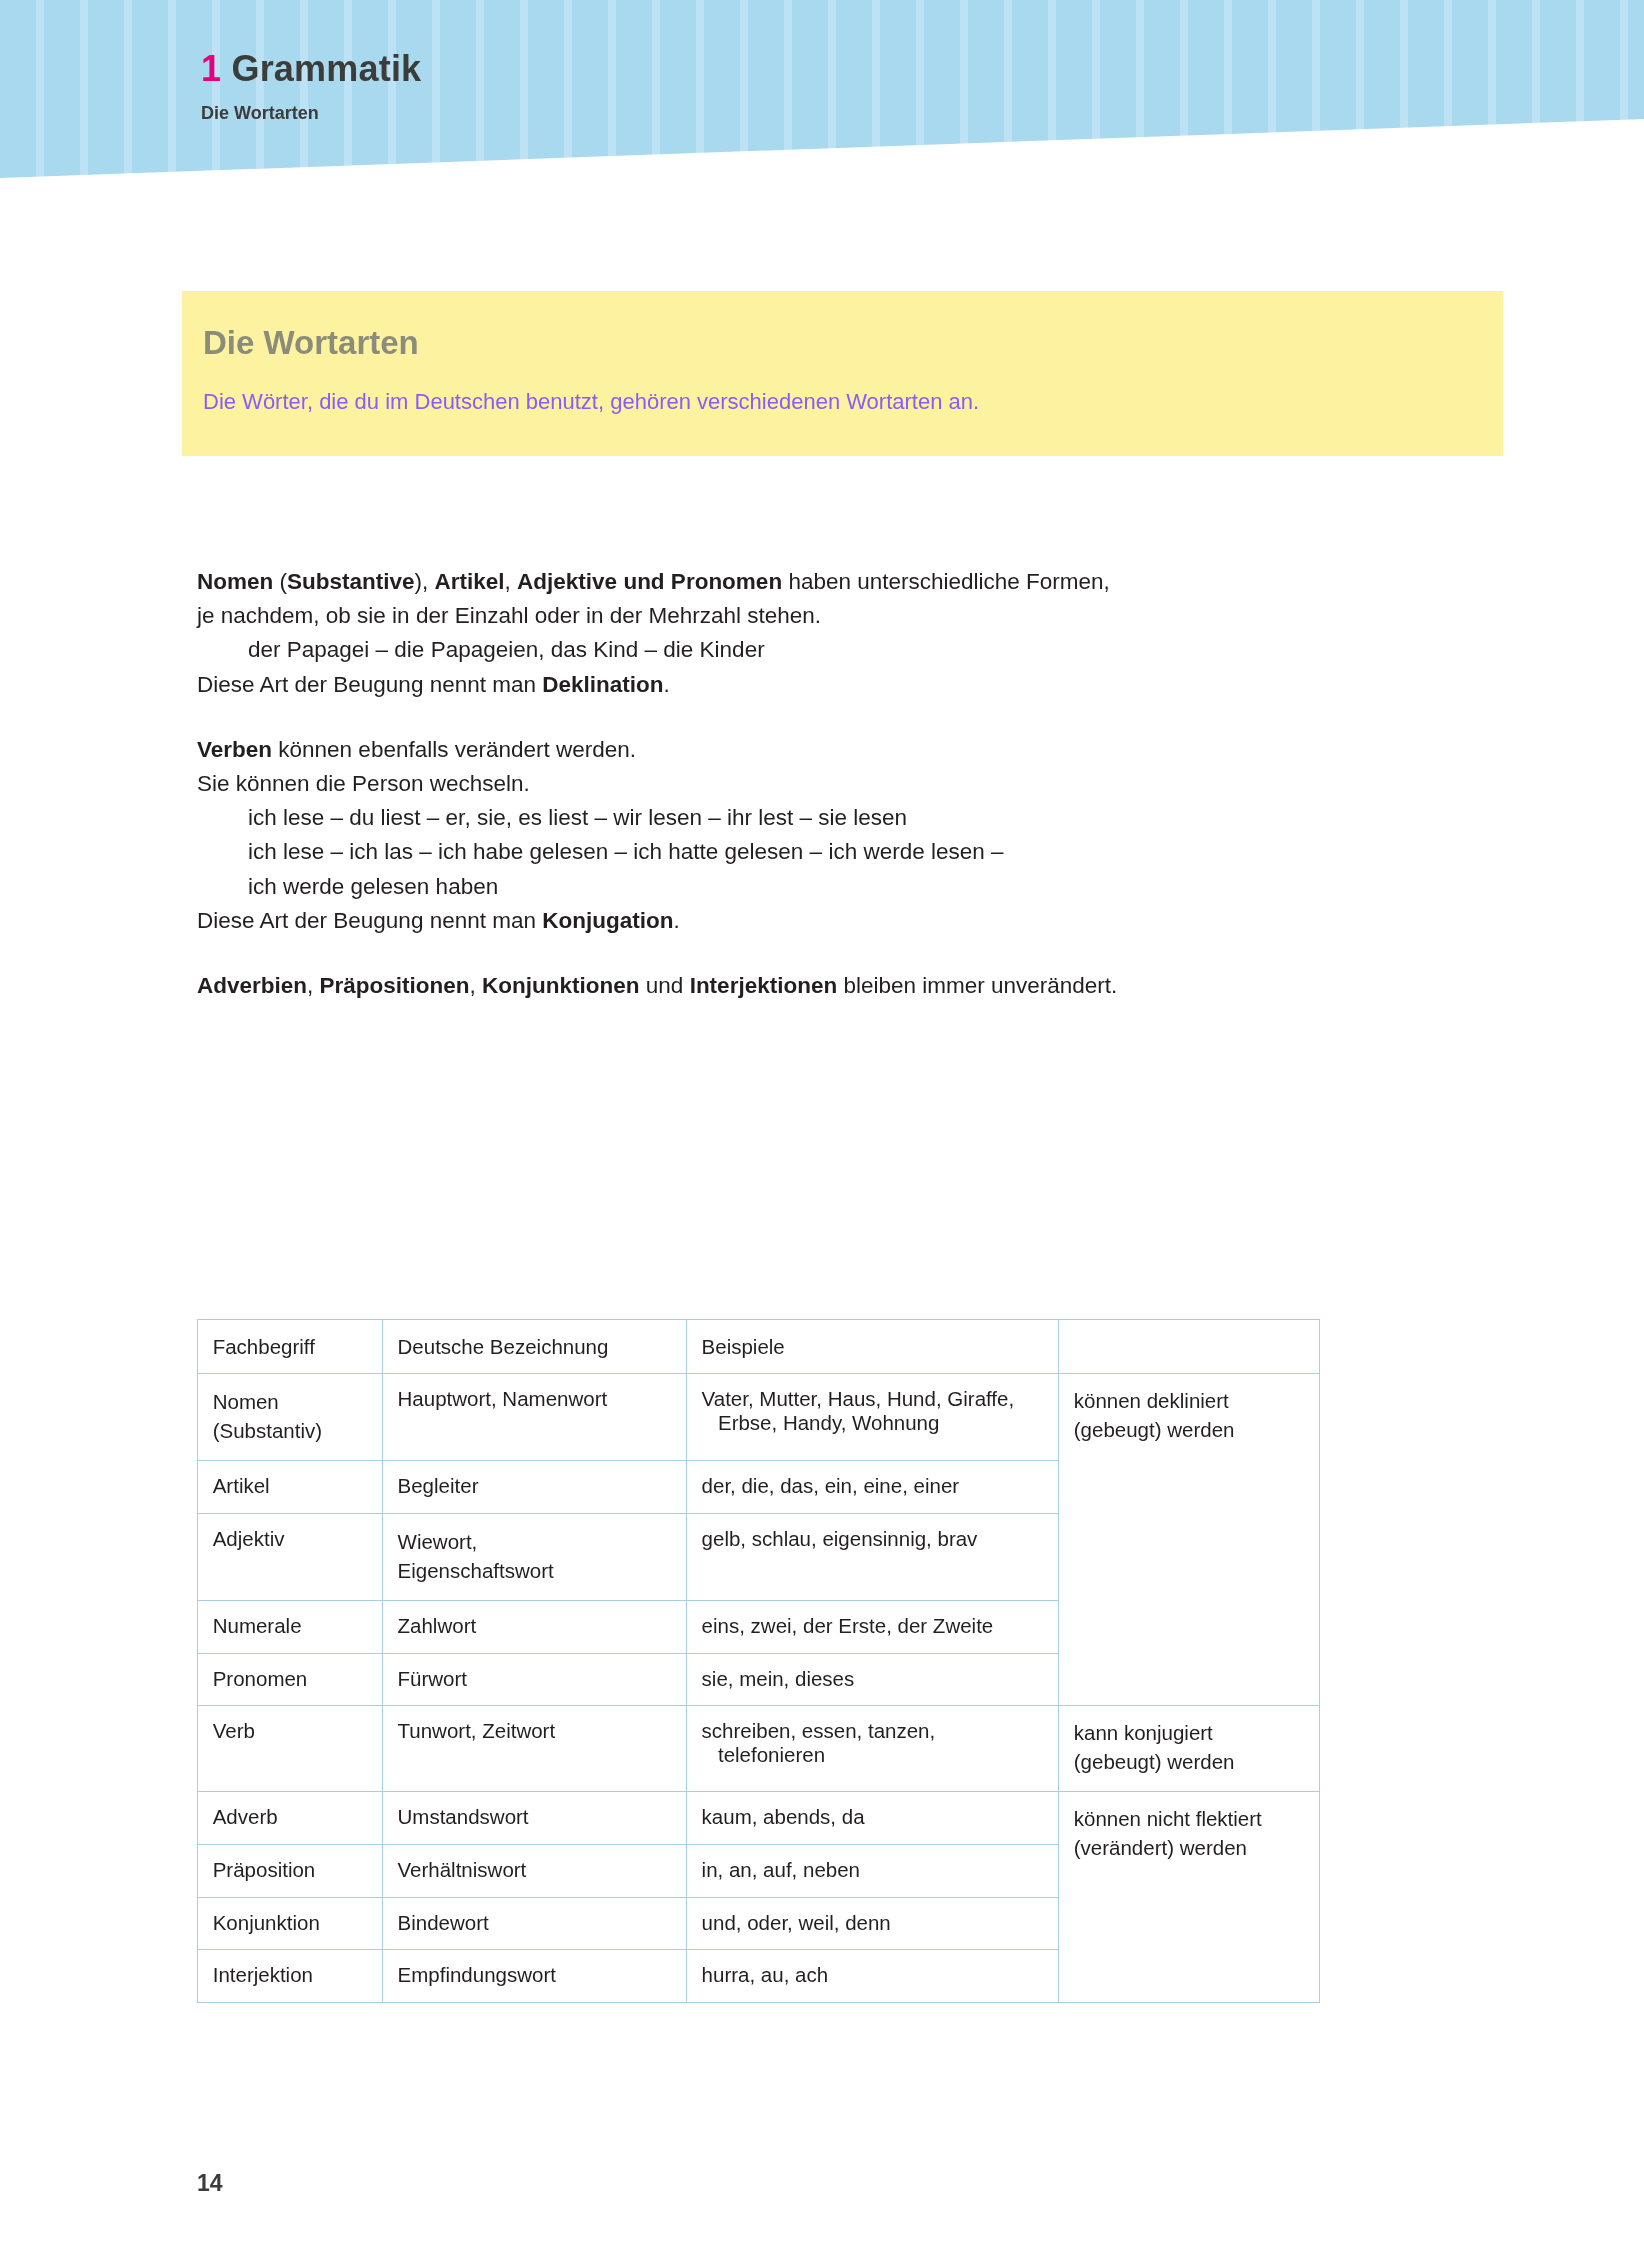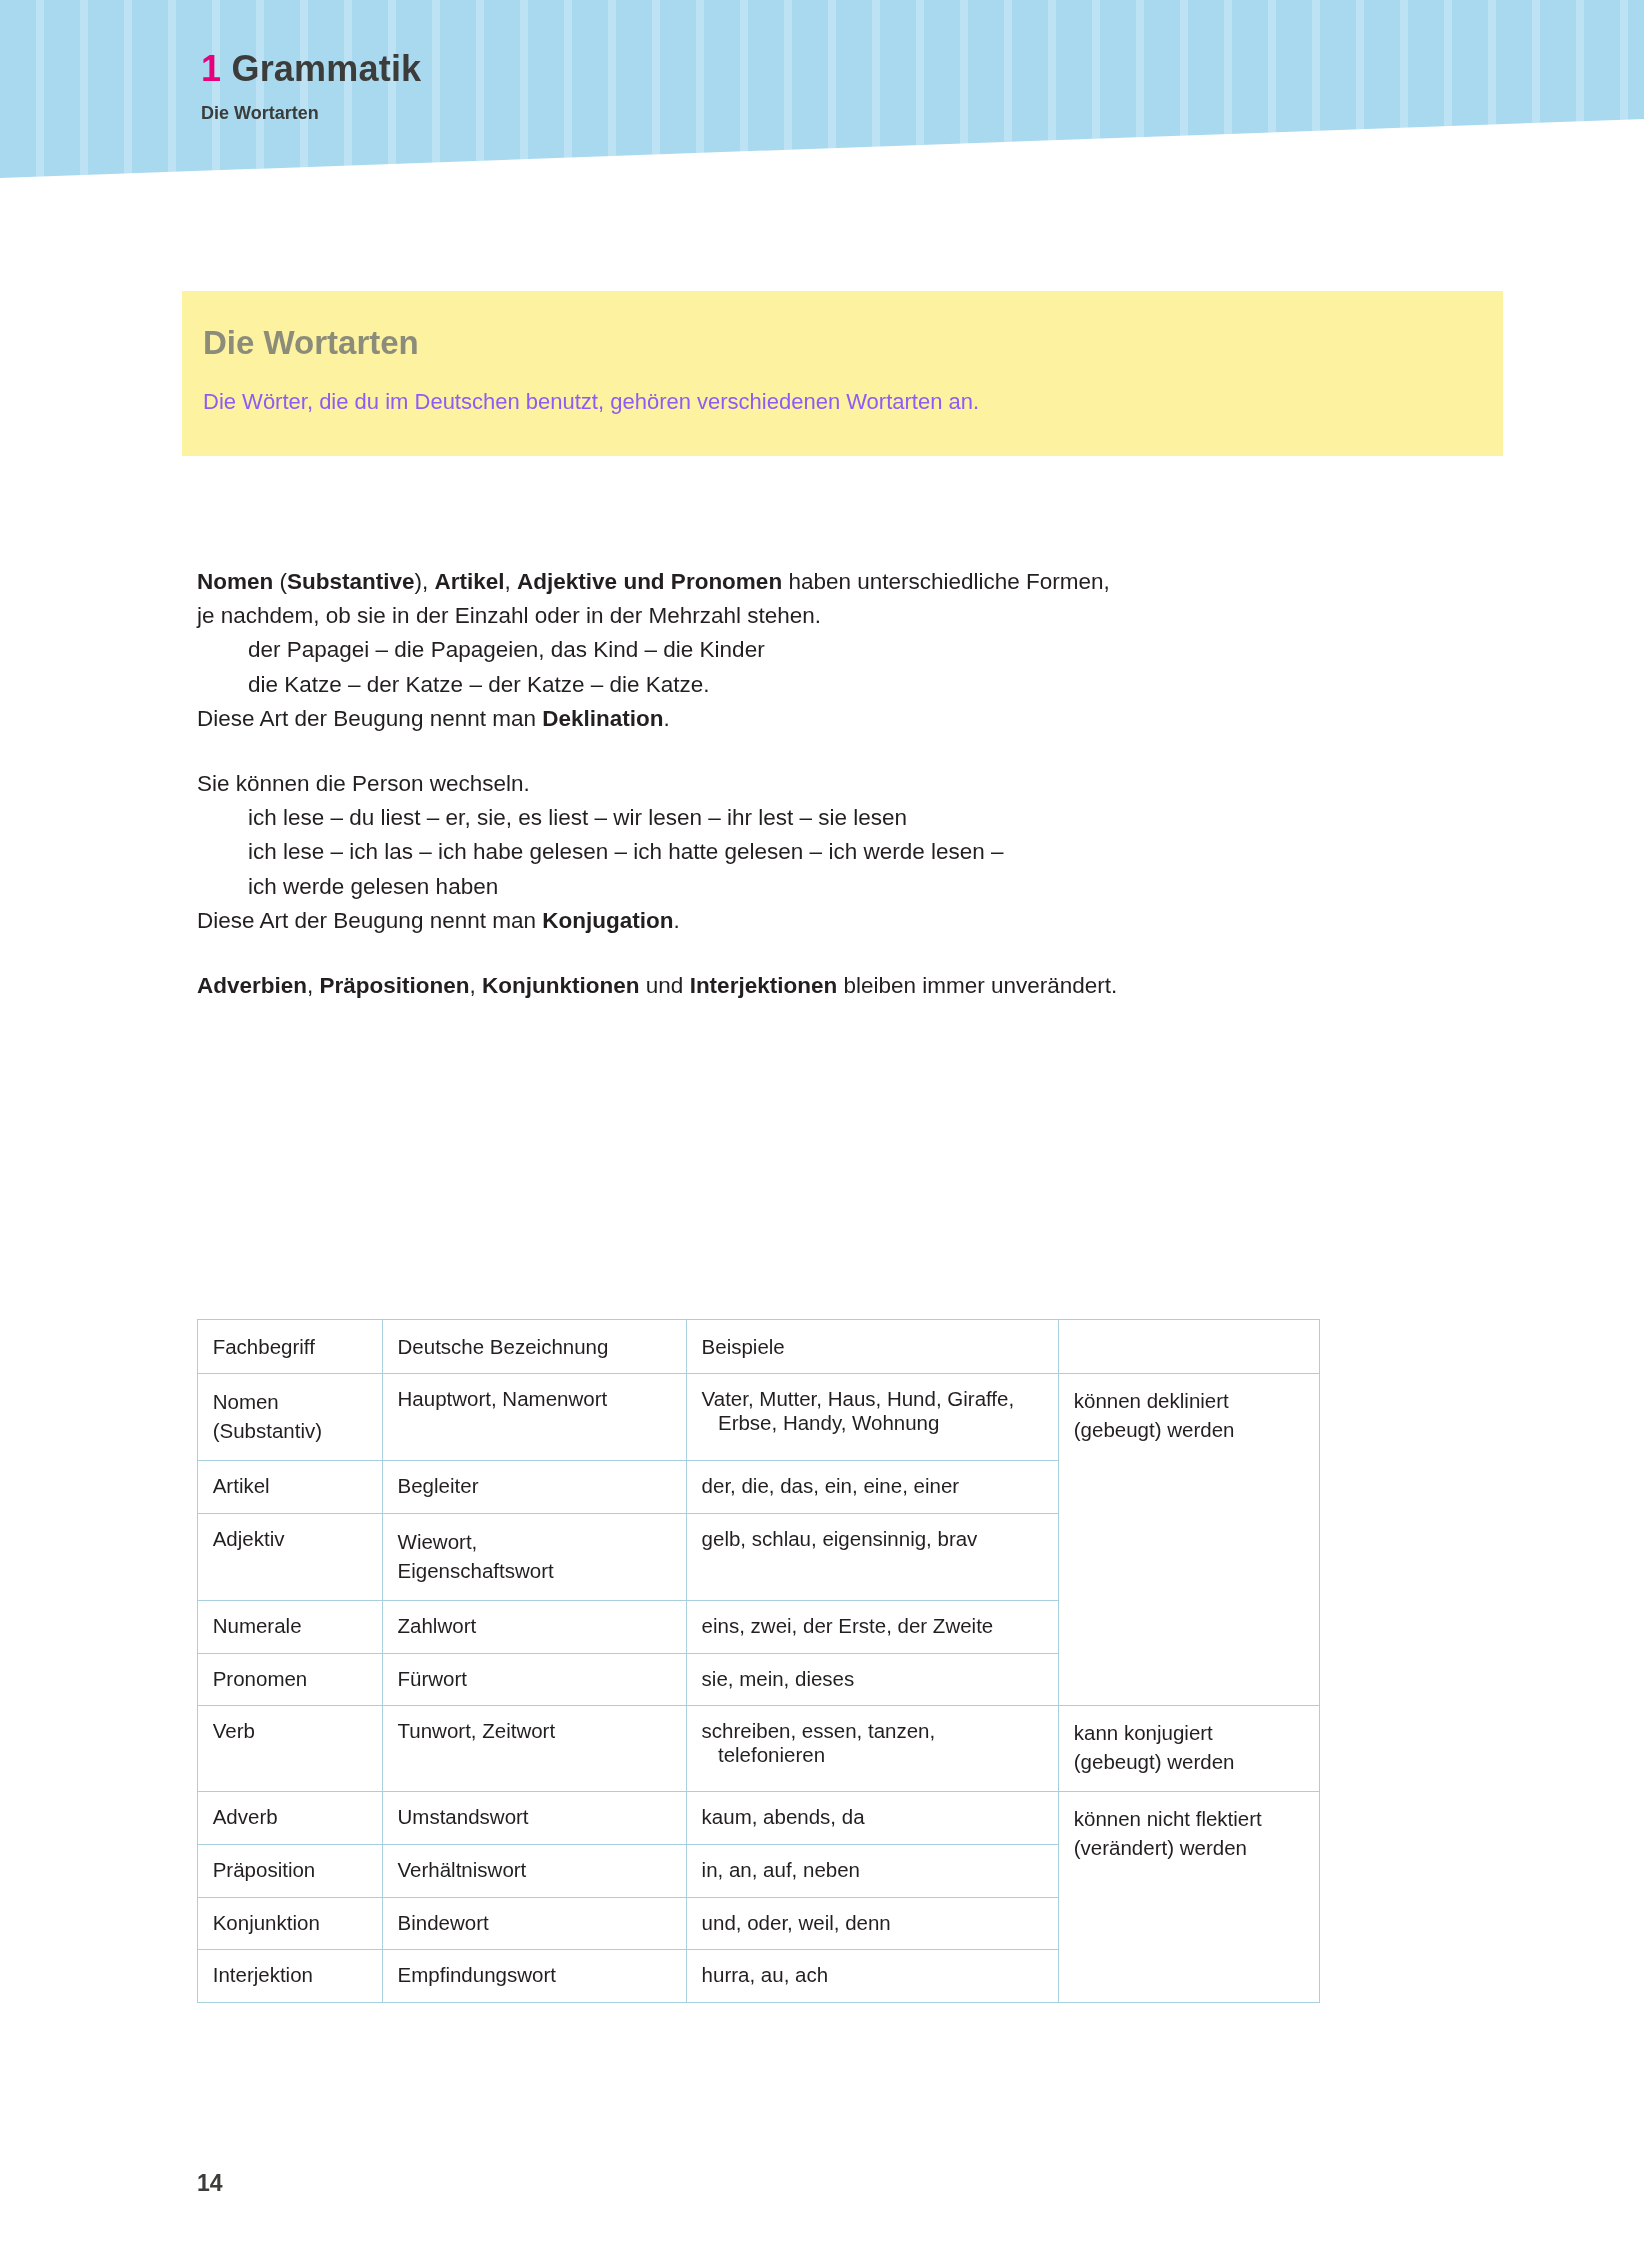--- a/index.html
+++ b/index.html
@@ -181,25 +181,25 @@
   <div class="intro-title">Die Wortarten</div>
   <div class="intro-line">Die Wörter, die du im Deutschen benutzt, gehören verschiedenen Wortarten an.</div>
 </div>
 
 <div class="body-copy">
 
   <div class="para">
     <div class="line"><b>Nomen</b><span> (</span><b>Substantive</b><span>), </span><b>Artikel</b><span>, </span><b>Adjektive und Pronomen</b><span> haben unterschiedliche Formen,</span></div>
     <div class="line">je nachdem, ob sie in der Einzahl oder in der Mehrzahl stehen.</div>
     <div class="line indent">der Papagei – die Papageien, das Kind – die Kinder</div>
-    <div class="line indent">die Katze – der Katze – der Katze – die Katze.</div>
     <div class="line"><span>Diese Art der Beugung nennt man </span><b>Deklination</b><span>.</span></div>
   </div>
 
   <div class="para">
+    <div class="line"><b>Verben</b><span> können ebenfalls verändert werden.</span></div>
     <div class="line">Sie können die Person wechseln.</div>
     <div class="line indent">ich lese – du liest – er, sie, es liest – wir lesen – ihr lest – sie lesen</div>
     <div class="line indent">ich lese – ich las – ich habe gelesen – ich hatte gelesen – ich werde lesen –</div>
     <div class="line indent">ich werde gelesen haben</div>
     <div class="line"><span>Diese Art der Beugung nennt man </span><b>Konjugation</b><span>.</span></div>
   </div>
 
   <div class="para">
     <div class="line"><b>Adverbien</b><span>, </span><b>Präpositionen</b><span>, </span><b>Konjunktionen</b><span> und </span><b>Interjektionen</b><span> bleiben immer unverändert.</span></div>
   </div>

